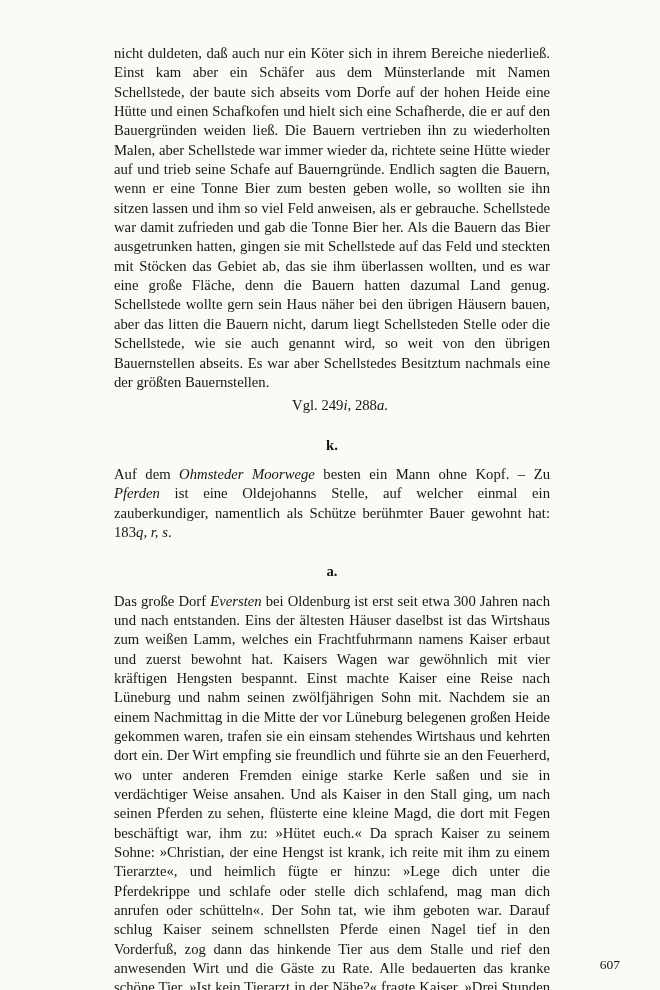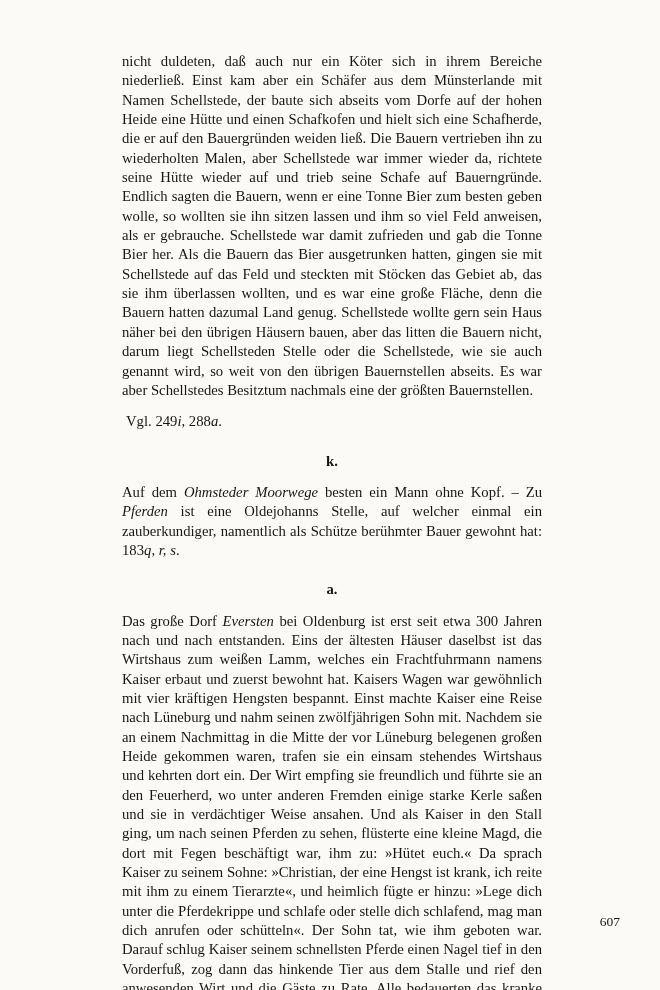--- a/index.html
+++ b/index.html
@@ -22,43 +22,43 @@
   .text-block {
     position: absolute;
     left: 110px;
     top: 40px;
     width: 444px;
     font-size: 14.7px;
     line-height: 19.35px;
     text-align: justify;
   }
   .para {
-    margin: 12px;
+    margin: 4px;
     text-align: justify;
   }
   .ref {
     margin: 0;
     text-indent: 16px;
-    text-align: left;
+    text-align: center;
   }
   .heading {
     margin: 20px 0 10px 0;
     text-align: center;
     font-weight: 700;
     font-size: 14.7px;
   }
   .heading + .heading {
     margin-top: 15px;
   }
   .text-block em {
     font-style: italic;
   }
   .page-number {
     position: absolute;
-    top: 914px;
+    top: 957px;
     right: 40px;
     font-size: 13.5px;
     color: #161616;
   }
 </style>
 </head>
 <body>
 
 <div class="page">
   <div class="text-block" id="text-block">

